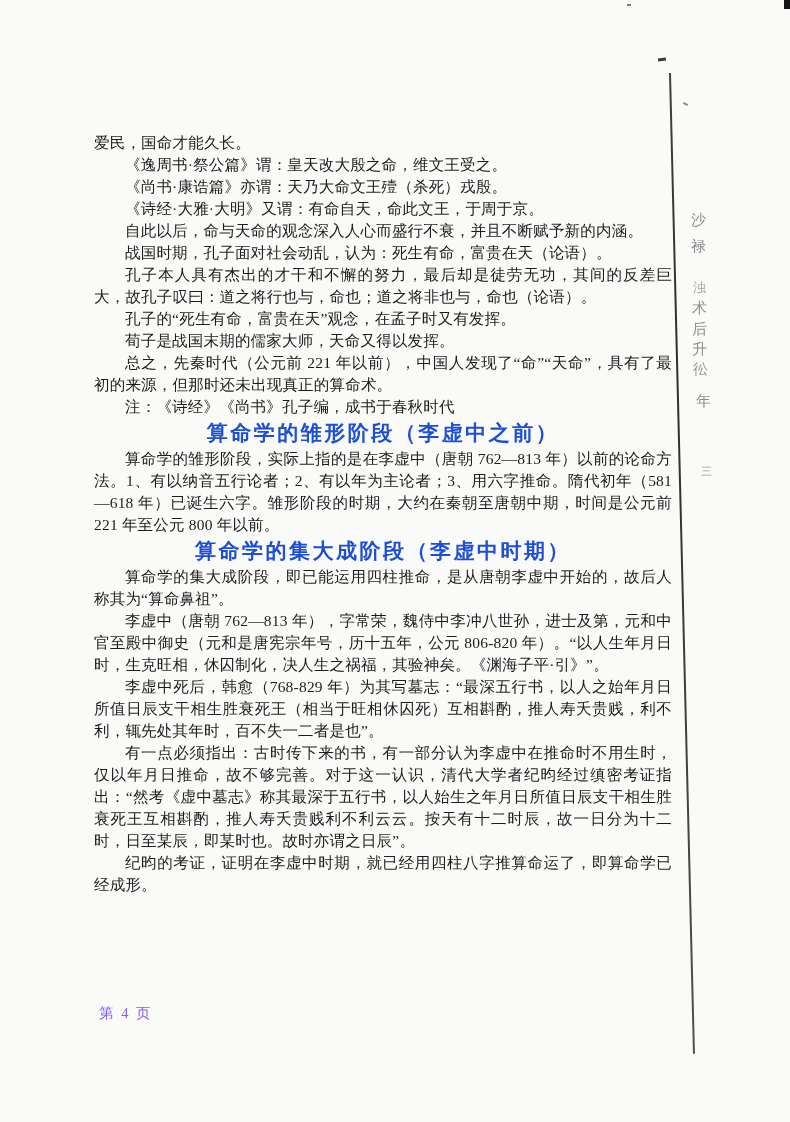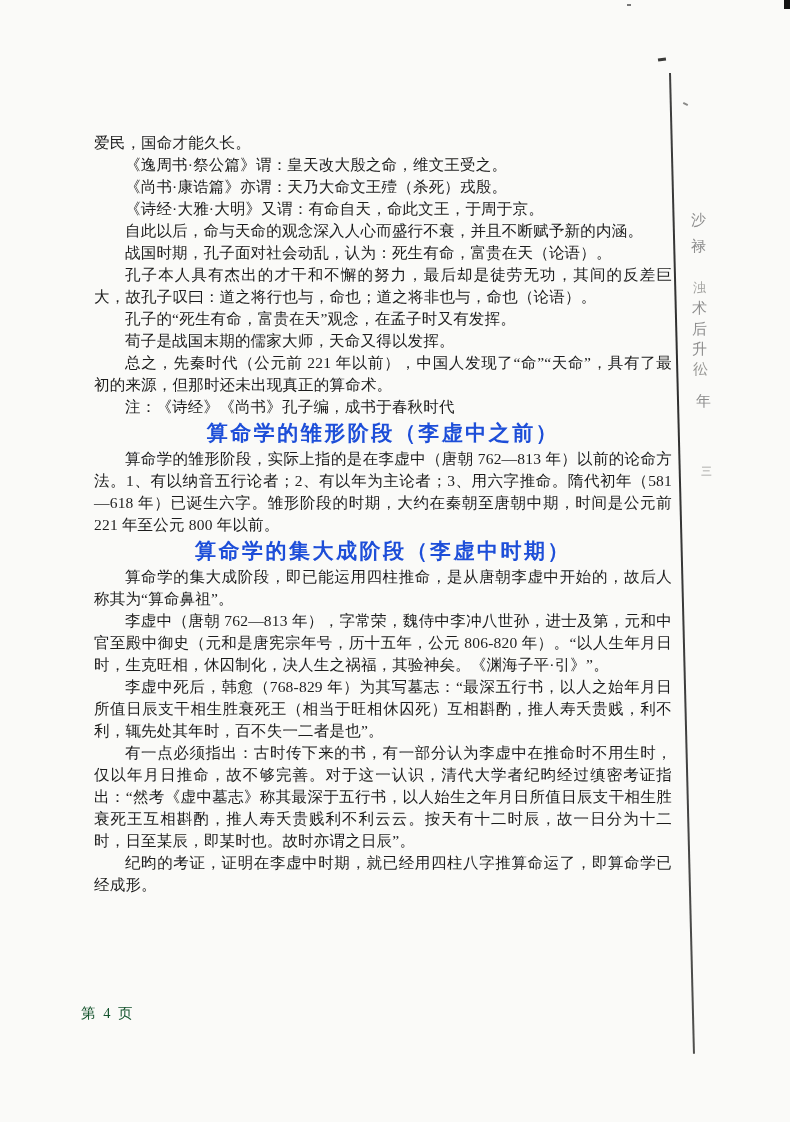--- a/index.html
+++ b/index.html
@@ -21,22 +21,22 @@
   .ind { text-indent:2em; }
   .sec-head {
     margin:0; text-align:center; font-size:21px; line-height:30px;
     font-weight:bold; color:#1d4ed8; letter-spacing:2.5px;
     text-indent:0;
   }
   .h1sp { margin-top:28px; margin-bottom:10px; }
   .h2sp { margin-top:33px; margin-bottom:4px; }
   
   .footer {
-    position:absolute; left:81px; top:1004px;
-    font-size:14.5px; color:#14532d; letter-spacing:2px;
+    position:absolute; left:99px; top:1004px;
+    font-size:14.5px; color:#8b5cf6; letter-spacing:2px;
     font-family:"Liberation Serif", serif;
   }
   
   .margin-notes { position:absolute; left:0; top:0; width:0; height:0; }
   .mn {
     position:absolute; font-size:15px; color:#8d8d8d;
     font-family:"Liberation Serif", serif; line-height:1;
   }
   .mn1 { left:691px; top:213px; }
   .mn2 { left:691px; top:239px; }

